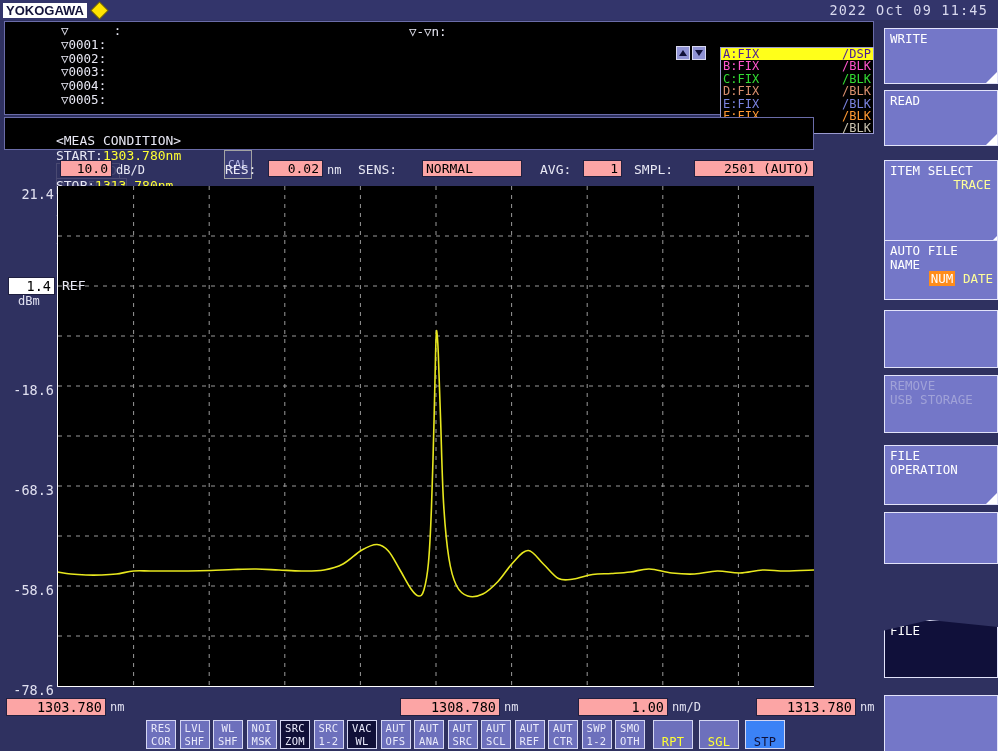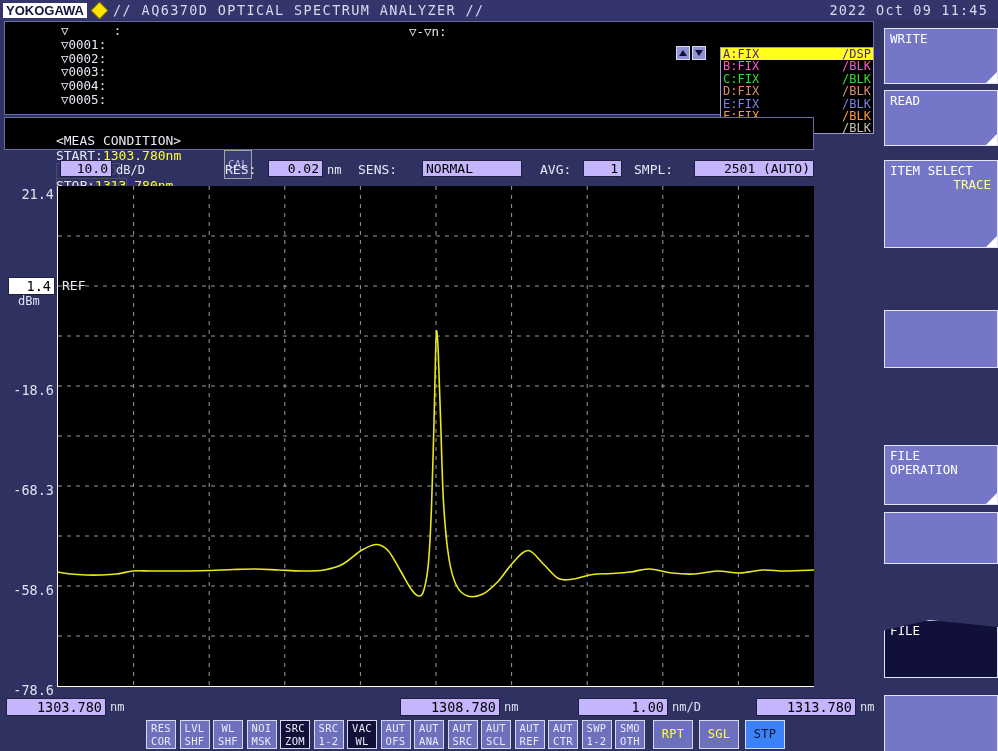--- a/index.html
+++ b/index.html
@@ -46,21 +46,21 @@
             background:#000;border:1px solid #6a6ca8;box-sizing:border-box;
             color:#e8e8f4;font-size:13px;}
   .mcline1{position:absolute;left:4px;top:0px;white-space:pre;}
   .ghost{color:#4a4a72;border:1px solid #4a4a72;padding:0 2px;font-size:12px;}
   .mcline2{position:absolute;left:4px;top:15px;white-space:pre;}
   .yv{color:#ffff33;}
 
   
   .setrow{position:absolute;left:0px;top:160px;width:880px;height:22px;
           color:#e8e8f4;font-size:13px;}
-  .fld{background:#c4b5fd;color:#000;border:1px solid #202040;padding:0 3px;
+  .fld{background:#fca5a5;color:#000;border:1px solid #202040;padding:0 3px;
        display:inline-block;text-align:right;box-sizing:border-box;}
   .calbox{position:absolute;left:224px;top:150px;color:#b9bbe8;font-size:11px;
           border:1px solid #a3a3a3;padding:7px 3px;background:#3a3c74;}
 
   
   .plotwrap{position:absolute;left:57px;top:186px;width:757px;height:501px;
             background:#000;border-left:1px solid #fff;border-bottom:1px solid #fff;
             box-sizing:border-box;}
   .plotwrap svg{display:block;}
   .reflbl{position:absolute;left:62px;top:278px;color:#e8e8f4;font-size:13px;}
@@ -78,21 +78,21 @@
         color:#e0e0f0;font-size:13.5px;}
   .xrow .fld{font-size:13.5px;}
 
   
   .btmbar{position:absolute;left:0px;top:719px;width:880px;height:32px;}
   .tb{position:absolute;top:1px;width:30px;height:29px;background:#6d70bc;
       border:1px solid #d4d6f2;box-sizing:border-box;color:#e9eafb;
       font-size:10.5px;line-height:13px;text-align:center;padding-top:1px;
       white-space:pre;letter-spacing:.3px;}
   .tb.dark{background:#101038;color:#e9eafb;}
-  .tb.wide{width:40px;font-size:12px;line-height:27px;padding-top:0;}
+  .tb.wide{width:40px;font-size:12px;line-height:27px;padding-top:8px;}
   .tb.yellowtxt{color:#ffff33;}
   .tb.stp{background:#3b82f6;color:#101038;}
 
   
   .softs{position:absolute;left:884px;top:20px;width:114px;height:731px;}
   .sk{position:absolute;left:0;width:114px;background:#7477c8;
       border:1px solid #e2e3fa;box-sizing:border-box;color:#ffffff;
       font-size:12.5px;line-height:14px;padding:3px 4px 0 5px;white-space:pre;}
   .sk .dim{color:#a0a2d8;}
   .sk .val{display:block;text-align:right;color:#ffff99;padding-right:2px;}
@@ -103,21 +103,20 @@
   .sk .valrow{display:block;text-align:right;padding-right:0px;color:#ffff99;}
 </style>
 </head>
 <body>
 
 <div class="root">
 
   <div class="titlebar">
     <div class="logo">YOKOGAWA</div>
     <div class="diamond"></div>
-    <div class="ttl">// AQ6370D OPTICAL SPECTRUM ANALYZER //</div>
     <div class="dt">2022 Oct 09 11:45</div>
   </div>
 
   <div class="infopanel">
     <div class="mk-left">▽      :
 ▽0001:
 ▽0002:
 ▽0003:
 ▽0004:
 ▽0005:</div>
@@ -255,21 +254,25 @@
 OTH</div>
       <div class="tb wide yellowtxt" style="left: 653px;">RPT</div>
       <div class="tb wide yellowtxt" style="left: 699px;">SGL</div>
       <div class="tb wide stp" style="left: 745px;">STP</div>
     </div>
 
   <div class="softs" id="softs">
       <div class="sk" style="top: 8px; height: 56px;"><span>WRITE</span><span class="corner"></span></div>
       <div class="sk" style="top: 70px; height: 56px;"><span>READ</span><span class="corner"></span></div>
       <div class="sk" style="top: 140px; height: 88px;"><span>ITEM SELECT</span><span class="val">TRACE</span><span class="corner"></span></div>
+      <div class="sk" style="top: 220px; height: 60px;"><span>AUTO FILE
+NAME</span><span class="valrow"><span class="hl">NUM</span><span> DATE</span></span></div>
       <div class="sk" style="top: 290px; height: 58px;"></div>
+      <div class="sk" style="top: 355px; height: 58px;"><span class="dim">REMOVE
+USB STORAGE</span></div>
       <div class="sk" style="top: 425px; height: 60px;"><span>FILE
 OPERATION</span><span class="corner"></span></div>
       <div class="sk" style="top: 492px; height: 52px;"></div>
       <div class="sk filekey" style="top: 600px; height: 58px; clip-path: polygon(0px 18%, 40% 0px, 100% 12%, 100% 100%, 0px 100%);"><span>FILE</span></div>
       <div class="sk" style="top: 675px; height: 68px;"></div>
     </div>
 
 </div>
 
 </body></html>

